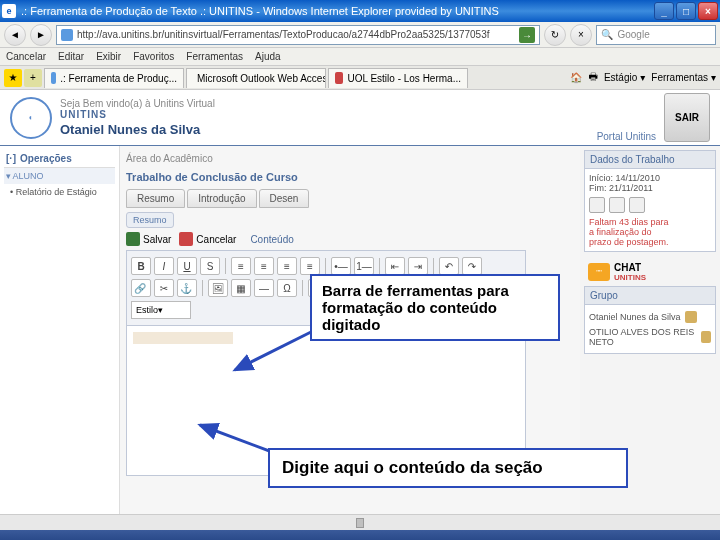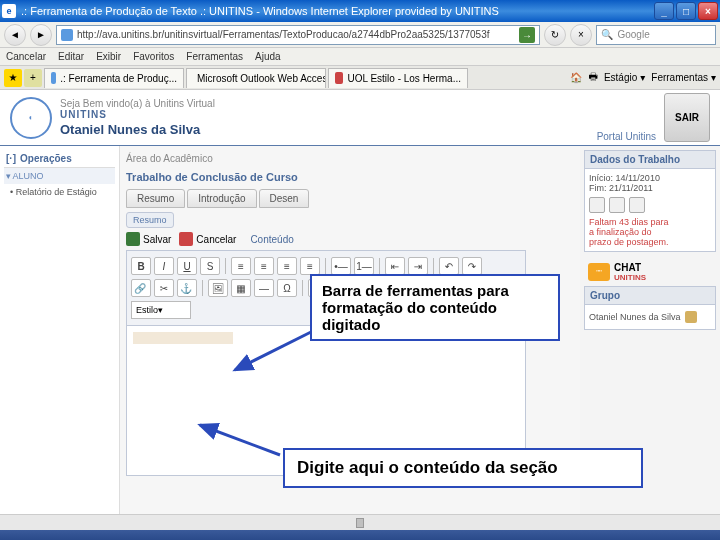--- a/index.html
+++ b/index.html
@@ -63,34 +63,34 @@
 .toolbar { background: #f0f2f6; border: 1px solid #c0c8d8; padding: 4px; width: 400px; }
 .toolbar-row { display: flex; gap: 3px; align-items: center; padding: 2px 0; }
 .tbtn { width: 20px; height: 18px; background: #fff; border: 1px solid #bbb; border-radius: 2px; display: flex; align-items: center; justify-content: center; font-size: 10px; cursor: pointer; color: #444; }
 .tsep { width: 1px; height: 16px; background: #bbb; margin: 0 2px; }
 .tsel { height: 18px; border: 1px solid #bbb; background: #fff; font-size: 9px; padding: 0 4px; min-width: 60px; display: flex; align-items: center; }
 
 .editor-area { background: #fff; border: 1px solid #c0c8d8; border-top: none; width: 400px; height: 150px; padding: 6px; }
 .edit-hint { background: #f2e8d8; width: 100px; height: 12px; }
 
 .rightcol { width: 140px; padding: 4px; font-size: 9px; }
-.rbox-title { background: #e4e8ee; border: 1px solid #c0c8d8; padding: 3px 5px; font-size: 10px; font-weight: bold; color: #4a6a9a; }
+.rbox-title { background: #e4e8ee; border: 1px solid #c0c8d8; padding: 3px 5px; font-size: 10px; font-weight: normal; color: #4a6a9a; }
 .rbox { border: 1px solid #c0c8d8; border-top: none; padding: 4px; background: #fff; font-size: 9px; color: #555; margin-bottom: 6px; }
 .rbox .redtext { color: #c44; }
 .rbox .icons { display: flex; gap: 4px; margin-top: 4px; }
 .rbox .ricon { width: 16px; height: 16px; border: 1px solid #aaa; border-radius: 2px; background: #f0f0f0; }
 .chat-badge { display: flex; align-items: center; gap: 4px; padding: 4px; }
 .chat-icon { width: 22px; height: 18px; background: #f5a623; border-radius: 3px; display: flex; align-items: center; justify-content: center; color: #fff; font-size: 8px; }
 .grupo-item { display: flex; align-items: center; gap: 4px; padding: 2px 0; }
 .grupo-item .gicon { width: 12px; height: 12px; background: #d4b060; border-radius: 2px; }
 
 
 .callout { position: absolute; background: #fff; border: 2.5px solid #2a4aba; border-radius: 0; padding: 6px 10px; font-size: 15px; font-weight: bold; color: #000; z-index: 100; font-family: Arial, sans-serif; }
 .callout1 { top: 184px; left: 310px; width: 250px; }
-.callout2 { top: 358px; left: 283px; width: 360px; font-size: 17px; padding: 8px 12px; }
+.callout2 { top: 358px; left: 268px; width: 360px; font-size: 17px; padding: 8px 12px; }
 
 .arrow { position: absolute; z-index: 99; }
 .arrow svg { overflow: visible; }
 
 .scrollbar-bottom { position: absolute; bottom: 10px; left: 0; right: 0; height: 16px; background: #e8e8e8; border-top: 1px solid #ccc; display: flex; justify-content: center; align-items: center; }
 .scrollbar-bottom .thumb { width: 8px; height: 10px; background: #c0c0c0; border: 1px solid #999; }
 
 .credit-bar { position: absolute; bottom: 0; left: 0; right: 0; height: 10px; background: linear-gradient(#3a5a9a, #2a4a8a); }
 </style>
 </head>
@@ -274,20 +274,24 @@
           <div style="font-weight:bold;font-size:10px">CHAT</div>
           <div style="color:#c44;font-size:8px;font-weight:bold">UNITINS</div>
         </div>
       </div>
       <div class="rbox-title">Grupo</div>
       <div class="rbox">
         <div class="grupo-item">
             <span>Otaniel Nunes da Silva</span>
             <span class="gicon"></span>
           </div>
+        <div class="grupo-item">
+            <span>OTILIO ALVES DOS REIS NETO</span>
+            <span class="gicon"></span>
+          </div>
       </div>
     </div>
   </div>
 
   <div class="callout callout1">Barra de ferramentas para formatação do conteúdo digitado</div>
   <div class="arrow" style="top:240px;left:230px">
     <svg width="90" height="50">
         <defs>
           <marker id="ah1" markerWidth="8" markerHeight="8" refX="6" refY="3" orient="auto">
             <path d="M0,0 L7,3 L0,6 Z" fill="#2a4aba"></path>

